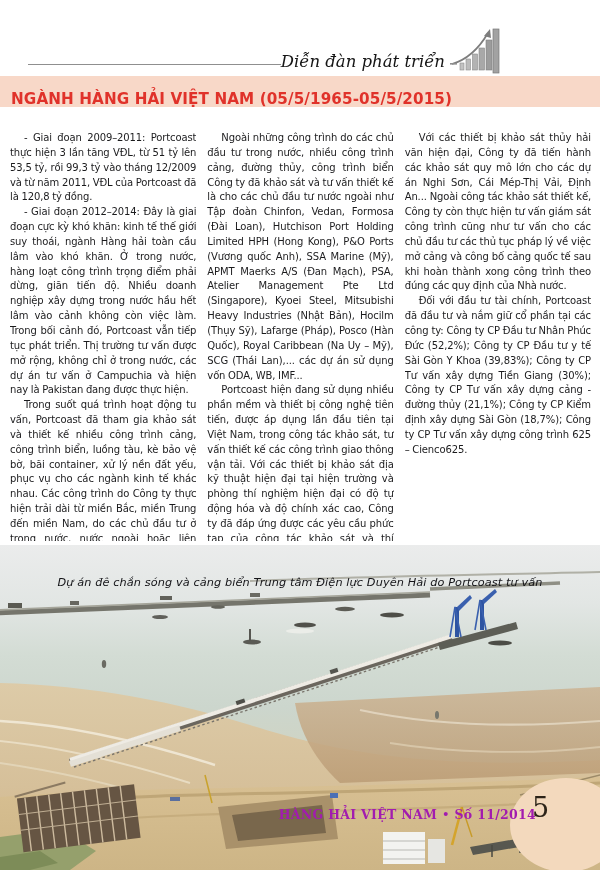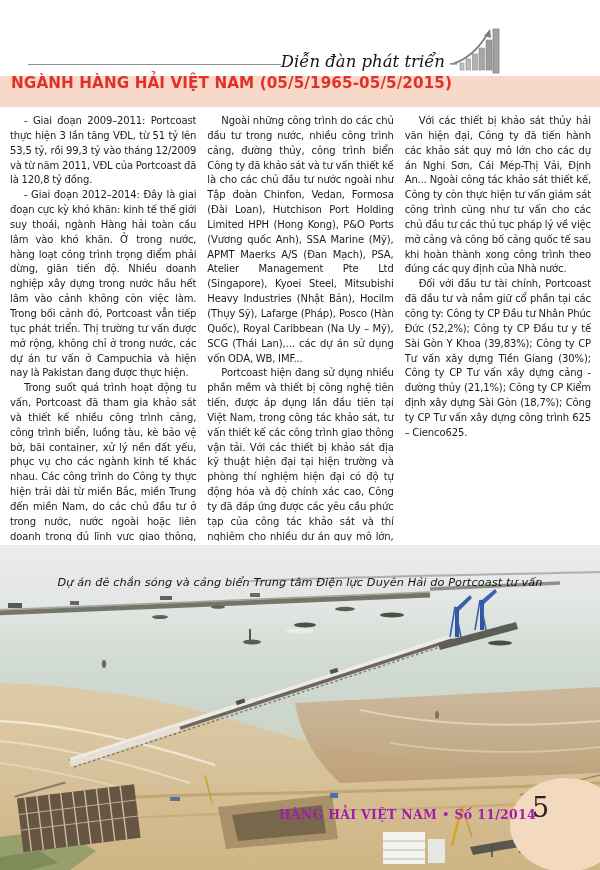--- a/index.html
+++ b/index.html
@@ -22,29 +22,29 @@
   .header-rule{flex:1;border-bottom:1px solid #8f8f8f;margin-bottom:7px;height:1px;}
   .section-label{
     font-family:"DejaVu Serif","Liberation Serif",serif;
     font-style:italic;font-size:16.5px;color:#161616;
     white-space:nowrap;line-height:1;padding-bottom:2px;
   }
   .growth-icon{width:50px;height:50px;margin-left:5px;margin-bottom:-4px;flex:0 0 auto;}
   
   .title-banner{
     margin-top:4px;height:31px;background:var(--banner-bg);
-    display:flex;align-items:flex-start;
+    display:flex;align-items:flex-end;
   }
   .title-banner h1{
     font-size:15.2px;font-weight:bold;color:var(--title-red);
     padding-left:11px;letter-spacing:.1px;line-height:1;
   }
   
   .columns{
-    display:flex;gap:11px;padding:7px 9px 0 10px;height:434px;overflow:hidden;
+    display:flex;gap:11px;padding:24px 9px 0 10px;height:434px;overflow:hidden;
   }
   .col{flex:1 1 0;overflow:hidden;}
   .col p{
     font-size:10px;line-height:14.85px;text-align:justify;
     text-indent:14px;letter-spacing:-0.12px;word-spacing:-0.3px;
     color:#1b1b1d;
   }
   
   .photo{
     position:absolute;left:0;top:545px;width:600px;height:325px;overflow:hidden;

